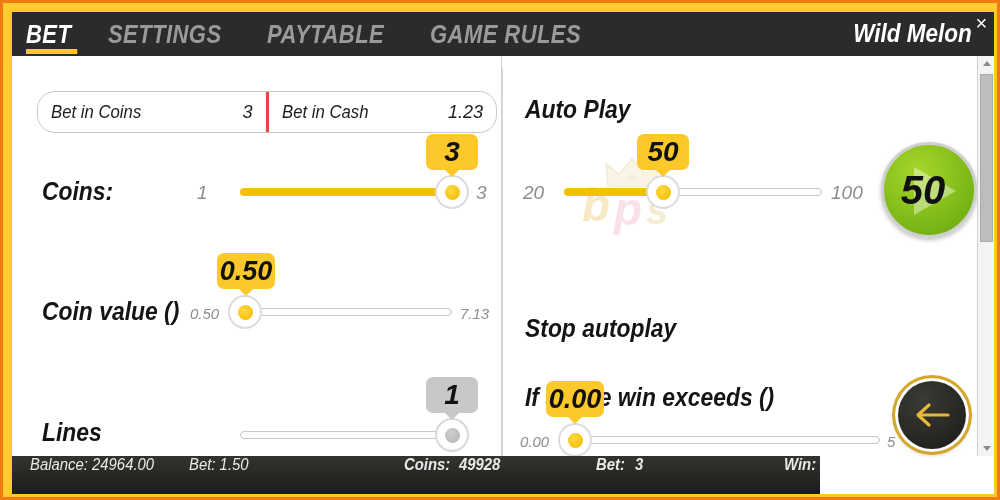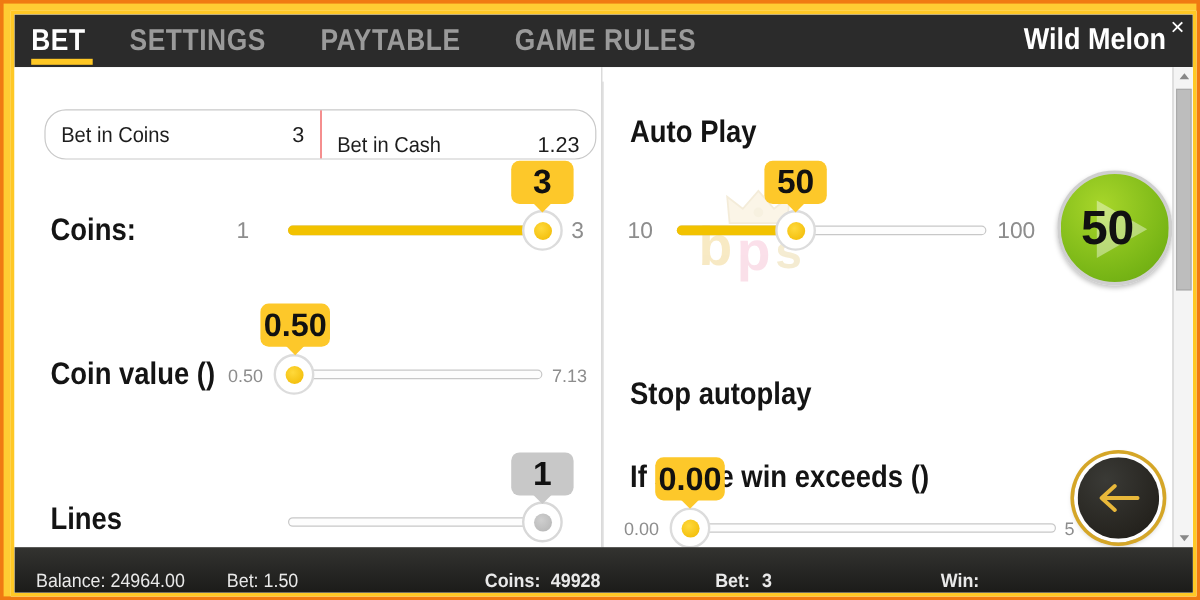--- a/index.html
+++ b/index.html
@@ -2,21 +2,21 @@
 <html><head>
 <meta charset="utf-8">
 <style>
   html,body{margin:0;padding:0;background:#ffffff;}
   body{width:1000px;height:500px;overflow:hidden;
        font-family:"Liberation Sans", sans-serif;}
 
   .frame{position:absolute;left:0;top:0;width:1000px;height:500px;
          box-sizing:border-box;border:3px solid #f07a12;background:#ffcc33;}
   .inner{position:absolute;left:6px;top:6px;width:988px;height:488px;
-         box-sizing:border-box;border:3px solid #ffc825;background:#ffffff;overflow:hidden;}
+         box-sizing:border-box;border:3px solid #ffc825;background:#ffffff;overflow:hidden;font-style:italic;}
 
   
   .header{position:absolute;left:0;top:0;width:982px;height:44px;
           background:#2b2b2b;box-sizing:border-box;}
   .tabs{position:absolute;left:14px;top:0;height:44px;display:flex;align-items:center;gap:30px;}
   .tab{font-size:25px;font-weight:bold;color:#9a9a9a;letter-spacing:.5px;
        font-family:"Liberation Sans Narrow","Liberation Sans",sans-serif;
        transform:scaleX(.88);transform-origin:left center;white-space:nowrap;
        cursor:pointer;position:relative;line-height:44px;}
   .tab.active{color:#ffffff;}
@@ -35,21 +35,21 @@
               border-right:1px solid #d2d2d2;box-sizing:border-box;}
   .panel-right{position:absolute;left:491px;top:0;width:475px;height:400px;}
 
   .vsep{position:absolute;left:490px;top:12px;width:1px;height:390px;background:#d8d8d8;}
 
   
   .betrow{position:absolute;left:25px;top:35px;width:460px;height:42px;
           border:1px solid #c9c9c9;border-radius:18px;box-sizing:border-box;display:flex;background:#fff;}
   .betbox{flex:1;display:flex;align-items:center;justify-content:space-between;
           padding:0 13px;box-sizing:border-box;}
-  .betbox + .betbox{border-left:1px solid #ef4444;align-items:flex-end;}
+  .betbox + .betbox{border-left:3px solid #ef4444;}
   .betlabel{font-size:18px;color:#1d1d1d;
             font-family:"Liberation Sans Narrow","Liberation Sans",sans-serif;transform:scaleX(.93);transform-origin:left center;}
   .betval{font-size:18px;color:#1d1d1d;
           font-family:"Liberation Sans Narrow","Liberation Sans",sans-serif;}
 
   
   .rowlabel{position:absolute;font-size:26px;color:#141414;font-weight:bold;
             font-family:"Liberation Sans Narrow","Liberation Sans",sans-serif;
             transform:scaleX(.88);transform-origin:left center;white-space:nowrap;}
 
@@ -118,22 +118,22 @@
             align-items:center;justify-content:center;cursor:pointer;}
   .sc-arrow.up{top:0;} .sc-arrow.down{bottom:0;}
   .sc-arrow b{display:block;width:0;height:0;border-left:4px solid transparent;
               border-right:4px solid transparent;}
   .sc-arrow.up b{border-bottom:5px solid #888;}
   .sc-arrow.down b{border-top:5px solid #888;}
   .sc-thumb{position:absolute;left:2px;top:18px;width:13px;height:168px;
             background:#bdbdbd;border:1px solid #aaa;box-sizing:border-box;cursor:pointer;}
 
   
-  .status{position:absolute;left:0;bottom:0;width:988px;height:38px;
-          background:linear-gradient(#333330,#1b1b19);display:flex;align-items:flex-end;margin-top:43px;}
+  .status{position:absolute;left:0;bottom:0;width:808px;height:38px;
+          background:linear-gradient(#333330,#1b1b19);display:flex;align-items:flex-start;margin-top:43px;}
   .st{font-size:16px;color:#e9e9e9;white-space:nowrap;
       font-family:"Liberation Sans Narrow","Liberation Sans",sans-serif;transform:scaleX(.93);transform-origin:left center;}
   .st.b{font-weight:bold;}
 </style>
 </head>
 <body>
 
 <div class="frame">
   <div class="inner">
 
@@ -201,21 +201,21 @@
             <svg width="56" height="34" viewBox="0 0 56 34">
               <path d="M4 30 L2 8 L15 18 L28 3 L41 18 L54 8 L52 30 Z" fill="#f0ddb0" stroke="#d9c083" stroke-width="1.5"></path>
               <circle cx="28" cy="21" r="4" fill="#e4cf98"></circle>
             </svg>
           </div>
           <div class="wm-b">b</div>
           <div class="wm-p">p</div>
           <div class="wm-s">s</div>
         </div>
 
-        <div class="edgeval big" style="left:20px;top:126px;">10</div>
+        <div class="edgeval big" style="left:20px;top:126px;">20</div>
         <div class="track" style="left:61px;top:132px;width:258px;"></div>
         <div class="fill" style="left:61px;top:132px;width:98px;"></div>
         <div class="thumb" style="left:143px;top:119px;">
             <i></i>
           </div>
         <div class="bubble" style="left:134px;top:78px;width:52px;height:36px;font-size:28px;">50</div>
         <div class="edgeval big" style="left:328px;top:126px;">100</div>
 
         <div class="playbtn" style="left:378px;top:86px;">
           <span class="tri"></span>

